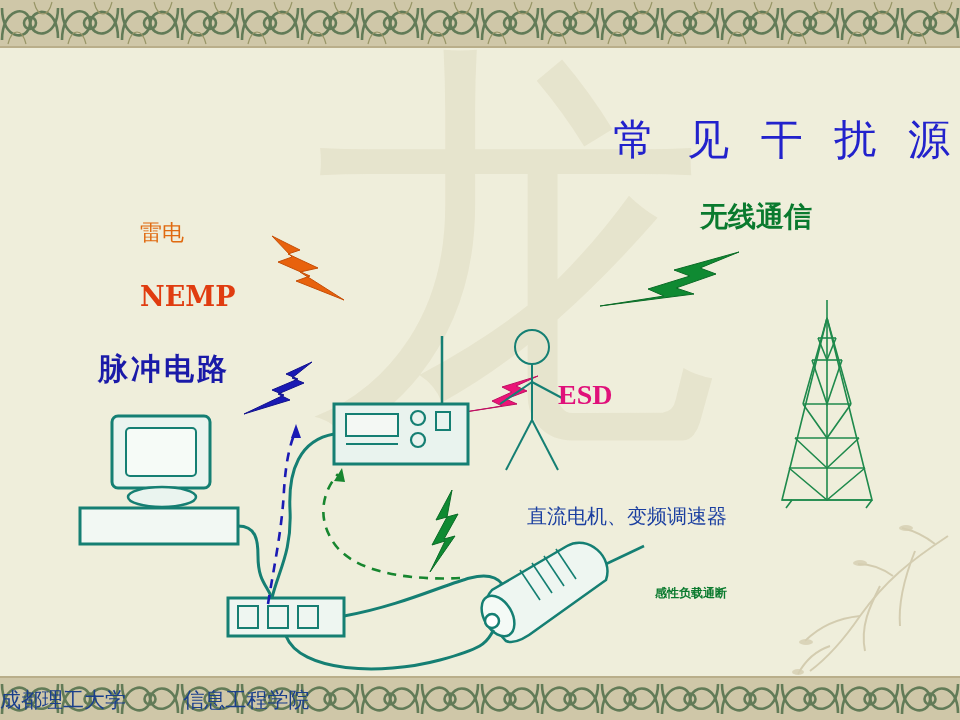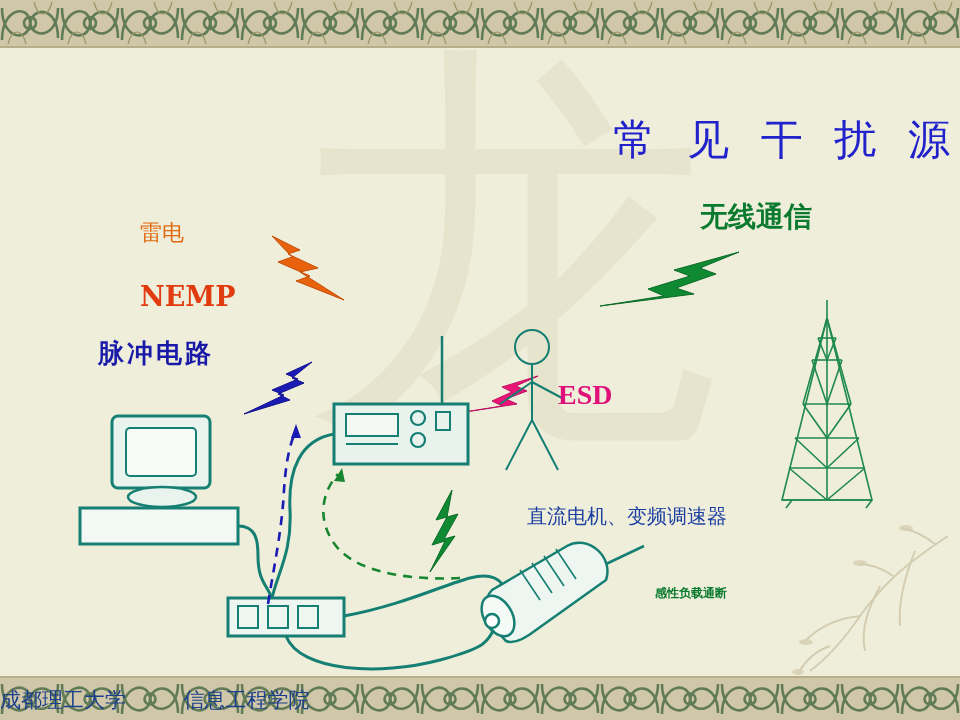--- a/index.html
+++ b/index.html
@@ -21,21 +21,21 @@
      line-height:1;user-select:none;}
   .branch{position:absolute;right:10px;bottom:44px;width:240px;height:170px;opacity:.5;}
 
   
   .title{position:absolute;left:0;top:112px;width:960px;text-align:right;
      font-size:42px;color:#2222cc;letter-spacing:10px;font-family:Liberation Sans, sans-serif;}
   .lbl{position:absolute;font-family:"DejaVu Serif",serif;font-weight:bold;white-space:nowrap;}
   .lightning-lbl{left:140px;top:218px;font-size:22px;color:#e06a10;font-weight:normal;}
   .nemp-lbl{left:140px;top:281px;font-size:27px;color:#e03c10;}
   .wireless-lbl{left:700px;top:198px;font-size:28px;color:#0a7a2e;}
-  .pulse-lbl{left:98px;top:336px;font-size:26px;color:#1a1aa8;letter-spacing:3px;}
+  .pulse-lbl{left:98px;top:349px;font-size:30px;color:#1a1aa8;letter-spacing:3px;}
   .esd-lbl{left:558px;top:379px;font-size:28px;color:#e0107a;font-family:"Liberation Serif",serif;text-align:right;}
   .motor-lbl{left:527px;top:503px;font-size:20px;color:#1b3fa0;font-weight:normal;}
   .inductive-lbl{left:655px;top:585px;font-size:12px;color:#0a7a2e;}
   .footer{position:absolute;left:0;bottom:6px;width:960px;text-align:left;
      font-size:21px;color:#1a3f8c;font-family:"DejaVu Serif",serif;}
   .footer span{display:inline-block;}
   .footer .gap{width:44px;}
 
   svg.art{position:absolute;left:0;top:0;width:960px;height:720px;overflow:visible;}
 </style>

